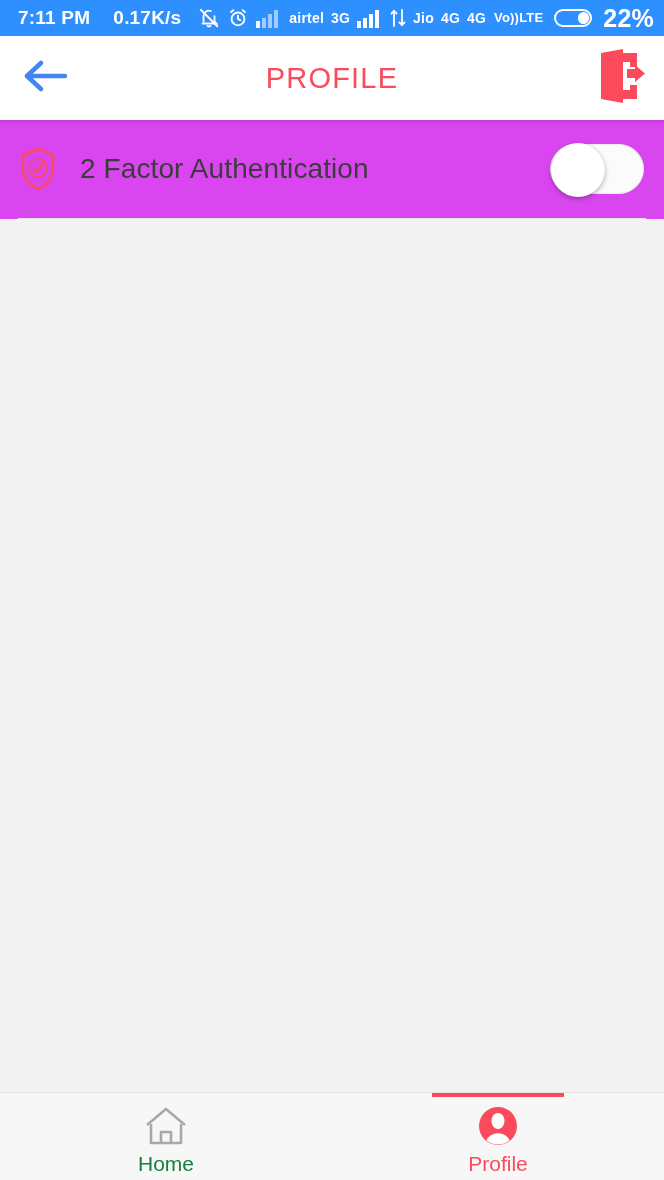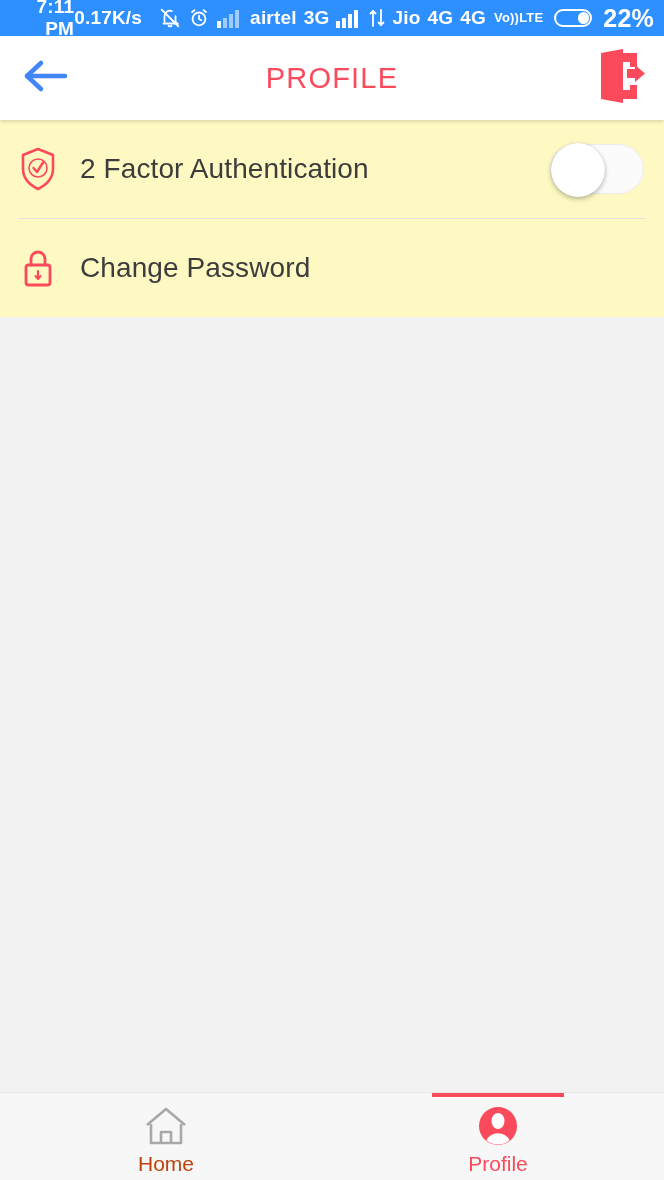--- a/index.html
+++ b/index.html
@@ -19,21 +19,21 @@
     color: #ffffff;
     font-size: 19px; font-weight: bold;
     padding: 0 10px 0 18px;
     letter-spacing: .2px;
     text-align: right;
   }
   .sb-time { font-size: 19px; }
   .sb-mid { flex: 1; display: flex; align-items: center; justify-content: flex-end; gap: 7px; }
   .sb-speed { font-size: 19px; margin-right: 10px; }
   .sb-ico { display: inline-flex; align-items: center; }
-  .sb-text { font-size: 19px; }
+  .sb-text { font-size: 14px; }
   .volte { display: inline-flex; flex-direction: row; line-height: 8px; font-size: 13px; font-weight: bold; margin: 0 1px; }
   .volte span { display: block; }
   .batt {
     width: 38px; height: 18px; border: 2px solid #ffffff; border-radius: 9px;
     position: relative; display: inline-block; margin: 0 2px 0 3px;
   }
   .batt::after {
     content: ""; position: absolute; right: 1px; top: 1px; bottom: 1px;
     width: 11px; background: #ffffff; border-radius: 7px;
   }
@@ -50,21 +50,21 @@
   }
   .back-btn { width: 92px; display: flex; align-items: center; justify-content: center; cursor: pointer; }
   .page-title {
     position: absolute; left: 0; right: 0; text-align: center;
     font-size: 29px; color: #fb4a5c; letter-spacing: 1.2px;
     pointer-events: none;
   }
   .logout-btn { margin-left: auto; width: 86px; display: flex; align-items: center; justify-content: center; cursor: pointer; }
 
   
-  .card { background: #fef9c3; flex: 0 0 auto; }
+  .card { background: #d946ef; flex: 0 0 auto; }
   .row {
     height: 98px; display: flex; align-items: center; padding: 0 18px;
     position: relative; cursor: pointer;
   }
   .row-icon { width: 62px; display: flex; align-items: center; justify-content: flex-start; }
   .row-label { font-size: 28px; color: #3c3c3c; flex: 1; letter-spacing: .1px; }
   .divider { height: 1px; background: #e2e2e4; margin: 0 18px 0 18px; }
 
   
   .toggle {
@@ -88,21 +88,21 @@
     height: 88px; flex: 0 0 88px;
     background: #f7f7f7;
     border-top: 1px solid #e6e6e6;
     display: flex; position: relative;
   }
   .navitem {
     flex: 1; display: flex; flex-direction: column;
     align-items: center; justify-content: center; gap: 5px;
     position: relative; cursor: pointer; padding-top: 4px;
   }
-  .navitem .nav-label { font-size: 21px; color: #c2410c; }
+  .navitem .nav-label { font-size: 21px; color: #15803d; }
   .navitem.active .nav-label { color: #fb4a5c; }
   .nav-indicator {
     position: absolute; top: 0px; left: 50%; transform: translateX(-50%);
     width: 132px; height: 4px; background: #fb4a5c;
   }
   .nav-ico { height: 46px; display: flex; align-items: flex-end; }
 </style>
 </head>
 <body>
 
@@ -210,31 +210,20 @@
         </svg>
       </div>
       <div class="row-label">2 Factor Authentication</div>
       <div class="toggle">
         <div class="knob"></div>
       </div>
     </div>
 
     <div class="divider"></div>
 
-    <div class="row">
-      <div class="row-icon">
-        <svg width="40" height="46" viewBox="0 0 40 46" fill="none" stroke="#fb4a5c" stroke-width="2.8" stroke-linejoin="round">
-          <rect x="8" y="20" width="24" height="20" rx="2.5"></rect>
-          <path d="M13 20 V14 a7 7 0 0 1 14 0 V20" stroke-linecap="round"></path>
-          <line x1="20" y1="26" x2="20" y2="33" stroke-width="2.2" stroke-linecap="round"></line>
-          <polyline points="17.5,31 20,34 22.5,31" stroke-width="2" stroke-linecap="round"></polyline>
-        </svg>
-      </div>
-      <div class="row-label">Change Password</div>
-    </div>
 
   </div>
 
   <div class="body-fill"></div>
 
   <div class="bottomnav">
 
     <div class="navitem">
       <div class="nav-ico">
         <svg width="46" height="42" viewBox="0 0 46 42" fill="none" stroke="#a8a8a8" stroke-width="2.6" stroke-linejoin="round">

